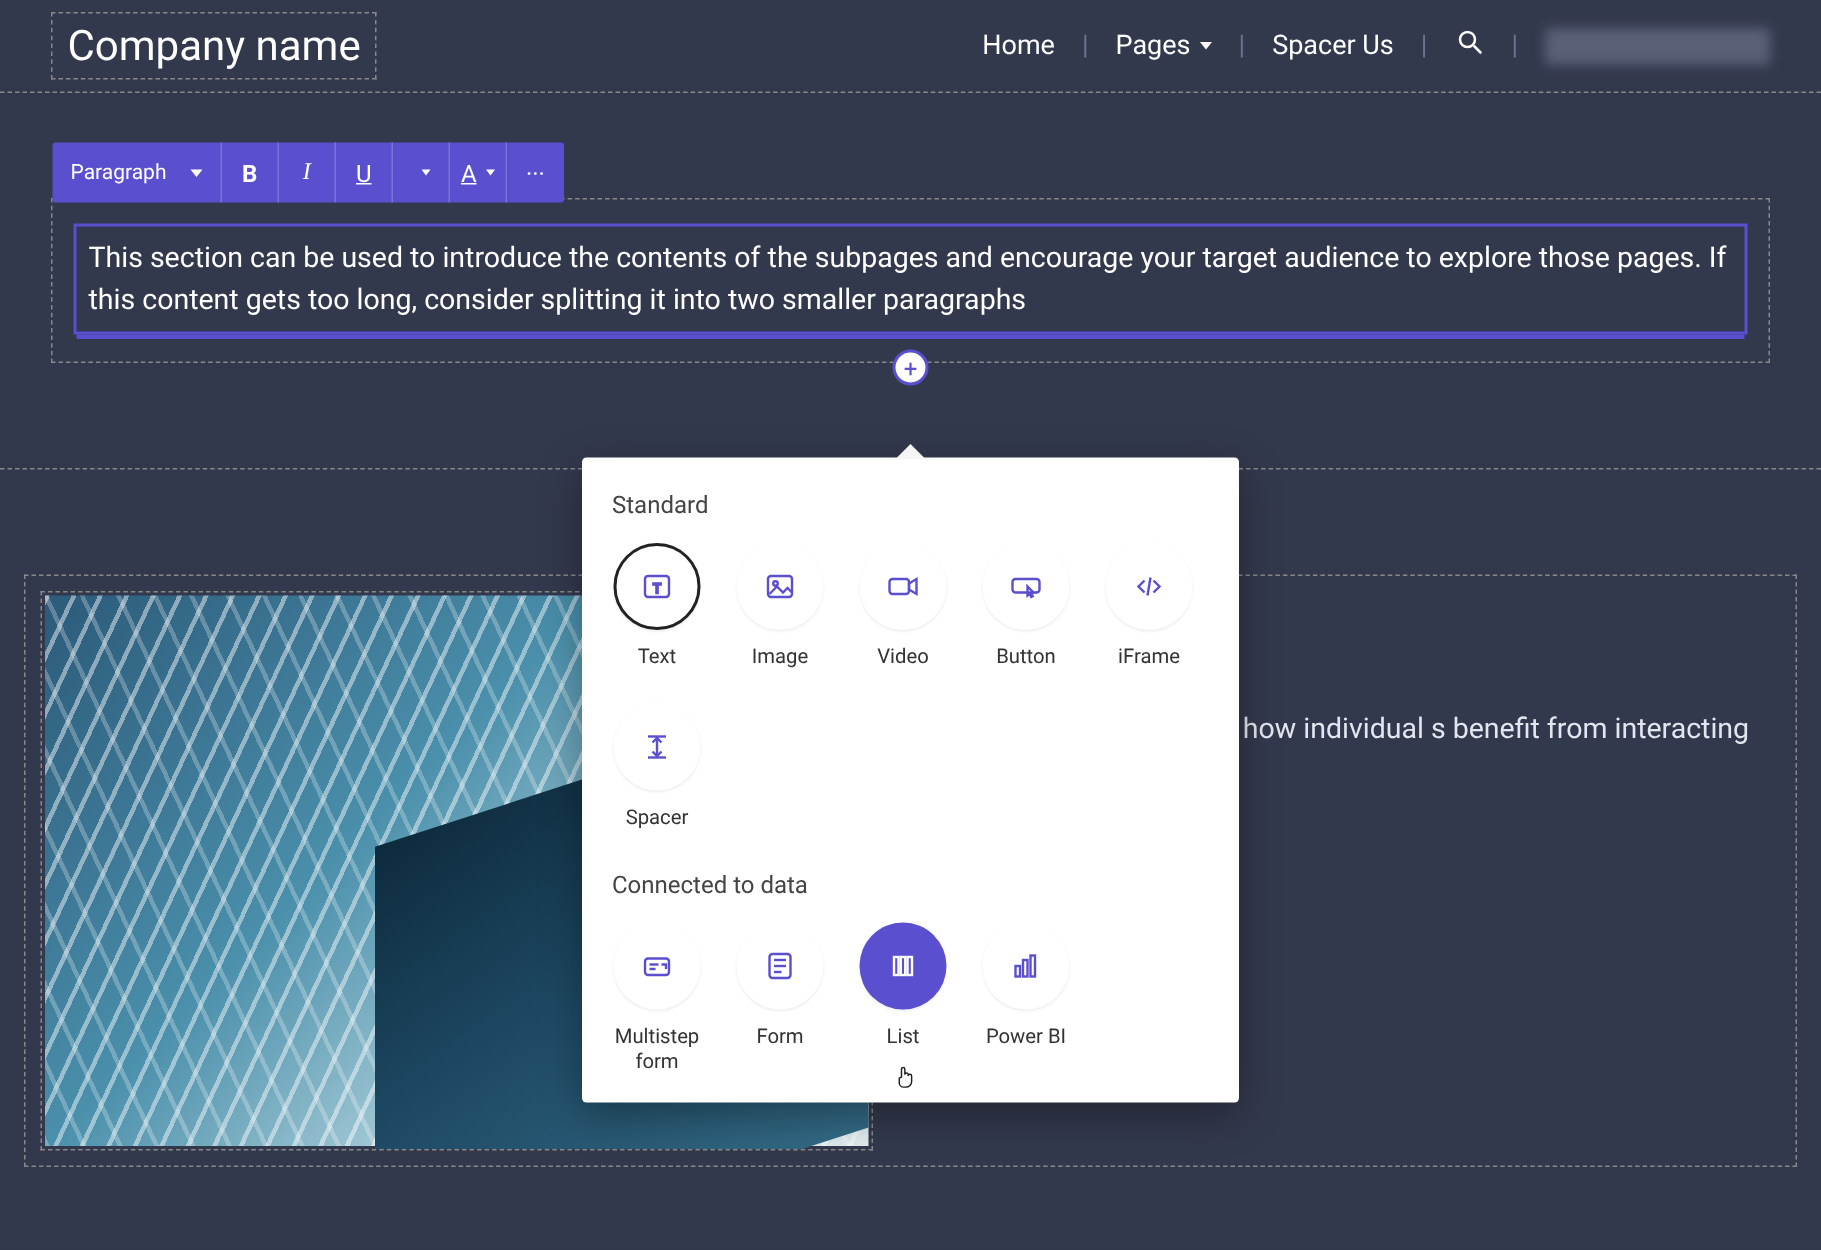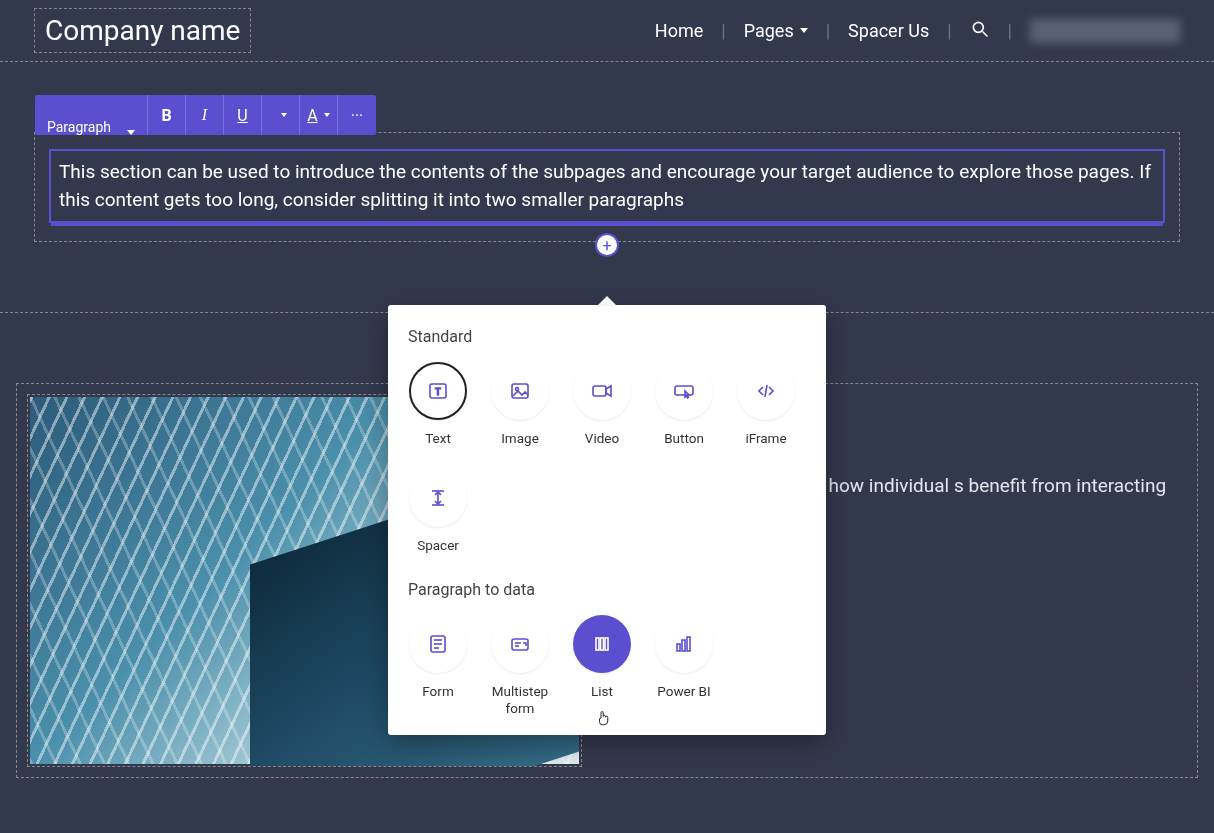--- a/index.html
+++ b/index.html
@@ -84,21 +84,20 @@
     height: 100%;
     display: flex;
     align-items: center;
     justify-content: center;
     padding: 0 12px;
   }
   .rte-toolbar > *:last-child { border-right: none; }
   .rte-select {
     font-size: 14px;
     gap: 16px;
-    align-items: flex-end;
   }
   .rte-select .sel-arrow {
     width: 0; height: 0;
     border-left: 4px solid transparent;
     border-right: 4px solid transparent;
     border-top: 5px solid #fff;
   }
   .rte-b { font-weight: 700; }
   .rte-i { font-style: italic; font-family: serif; }
   .rte-u { text-decoration: underline; }
@@ -393,45 +392,45 @@
             <line x1="6" y1="19" x2="18" y2="19"></line>
             <line x1="12" y1="7" x2="12" y2="17"></line>
             <polyline points="9,9 12,6 15,9"></polyline>
             <polyline points="9,15 12,18 15,15"></polyline>
           </svg>
       </div>
       <div class="comp-label">Spacer</div>
     </div>
   </div>
 
-  <div class="popover-section-title">Paragraph to data</div>
+  <div class="popover-section-title">Connected to data</div>
   <div class="popover-grid" style="margin-bottom:0;">
+    <div class="comp-item">
+      <div class="comp-circle">
+        <svg viewBox="0 0 24 24">
+            <rect x="4" y="7" width="16" height="11" rx="2"></rect>
+            <line x1="7" y1="11" x2="13" y2="11"></line>
+            <line x1="7" y1="14" x2="11" y2="14"></line>
+            <polyline points="15,11 18,11 18,14"></polyline>
+          </svg>
+      </div>
+      <div class="comp-label">Multistep form</div>
+    </div>
     <div class="comp-item">
       <div class="comp-circle">
         <svg viewBox="0 0 24 24">
             <rect x="5" y="4" width="14" height="16" rx="2"></rect>
             <line x1="8" y1="8" x2="16" y2="8"></line>
             <line x1="8" y1="12" x2="16" y2="12"></line>
             <line x1="8" y1="16" x2="13" y2="16"></line>
           </svg>
       </div>
       <div class="comp-label">Form</div>
     </div>
     <div class="comp-item">
-      <div class="comp-circle">
-        <svg viewBox="0 0 24 24">
-            <rect x="4" y="7" width="16" height="11" rx="2"></rect>
-            <line x1="7" y1="11" x2="13" y2="11"></line>
-            <line x1="7" y1="14" x2="11" y2="14"></line>
-            <polyline points="15,11 18,11 18,14"></polyline>
-          </svg>
-      </div>
-      <div class="comp-label">Multistep form</div>
-    </div>
-    <div class="comp-item">
       <div class="comp-circle active">
         <svg viewBox="0 0 24 24">
             <rect x="6" y="6" width="3" height="12"></rect>
             <rect x="10.5" y="6" width="3" height="12"></rect>
             <rect x="15" y="6" width="3" height="12"></rect>
           </svg>
       </div>
       <div class="comp-label">List</div>
     </div>
     <div class="comp-item">

